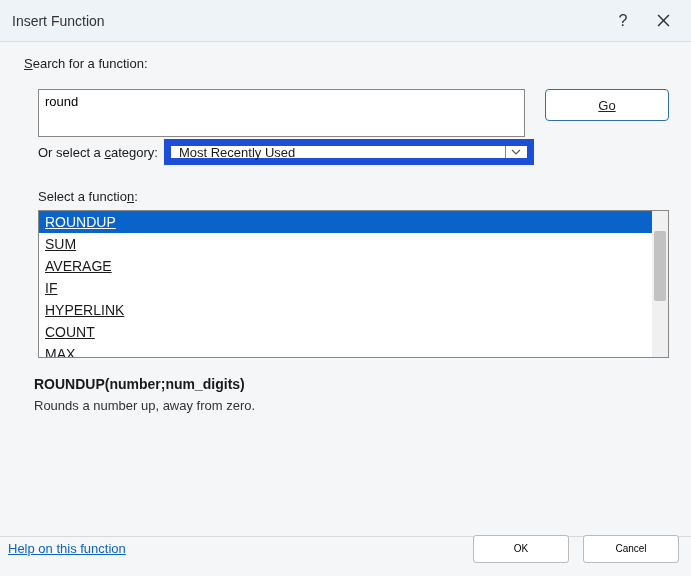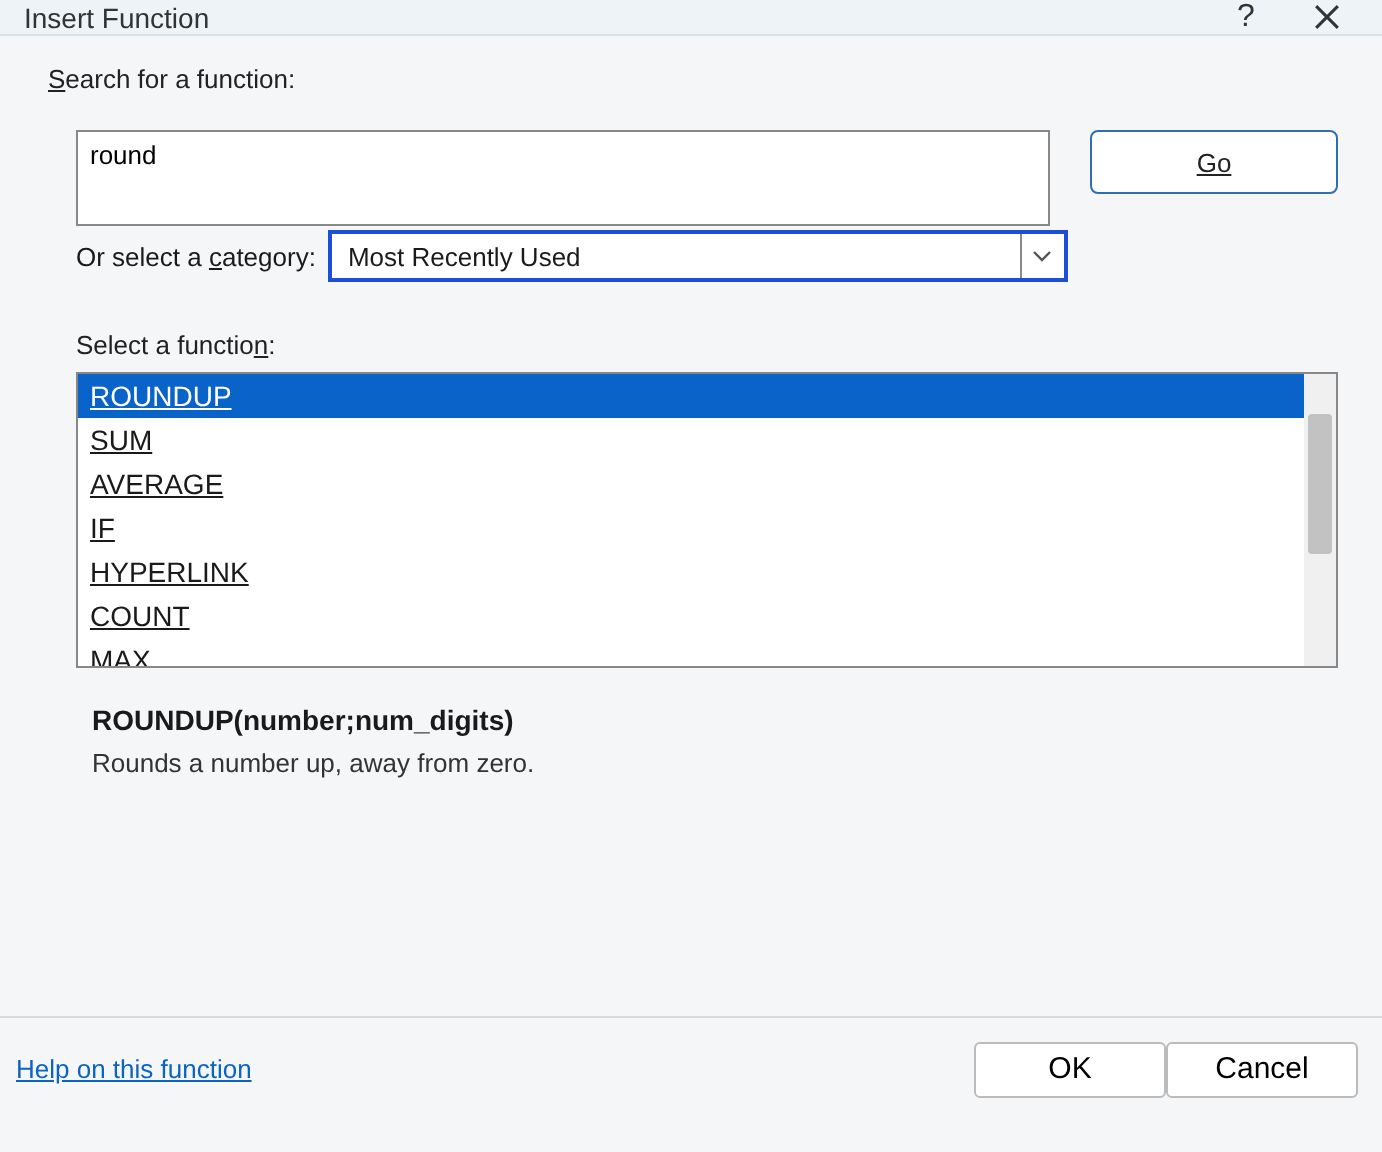--- a/index.html
+++ b/index.html
@@ -9,21 +9,21 @@
     font-size: 13px;
     background: #f4f6f8;
     width: 691px;
     height: 576px;
     overflow: hidden;
     color: #1a1a1a;
   }
   .titlebar {
     display: flex;
     align-items: center;
-    height: 18px;
+    height: 42px;
     padding: 0 8px 0 12px;
     background: #eef3f7;
     border-bottom: 1px solid #d9e0e6;
   }
   .titlebar .title {
     flex: 1;
     font-size: 14px;
     color: #333;
   }
   .titlebar .icon-btn {
@@ -77,21 +77,21 @@
     align-items: center;
     gap: 6px;
     margin-top: 2px;
     margin-left: 14px;
   }
   .row-category .cat-label {
     font-size: 13px;
   }
   .select-wrap {
     position: relative;
-    border: 2px solid #1d4ed8;
+    border: 7px solid #1d4ed8;
     background: #fff;
     height: 26px;
     width: 370px;
     display: flex;
     align-items: center;
   }
   .select-wrap .sel-text {
     flex: 1;
     padding: 0 8px;
     font-size: 13px;
@@ -141,56 +141,57 @@
   .scrollbar .thumb {
     position: absolute;
     left: 2px; right: 2px;
     top: 20px;
     height: 70px;
     background: #c2c2c2;
     border-radius: 2px;
   }
   .desc {
     margin-top: 18px;
-    margin-left: 22px;
+    margin-left: 10px;
   }
   .desc .sig {
     font-weight: 700;
     font-size: 14px;
     margin-bottom: 6px;
   }
   .desc .txt {
     font-size: 13px;
     color: #333;
   }
   .footer {
     position: absolute;
     bottom: 0;
     left: 0; right: 0;
-    height: 68px;
+    height: 40px;
     border-top: 1px solid #d4dade;
     display: flex;
     align-items: center;
     padding: 0 12px 16px 8px;
     background: #f4f6f8;
   }
   .footer .help-link {
     color: #0b63c4;
     text-decoration: underline;
     font-size: 13px;
     cursor: default;
   }
   .footer .spacer { flex: 1; }
   .footer button {
     width: 96px;
     height: 28px;
     background: #fff;
     border: 1px solid #bbb;
     border-radius: 3px;
-    font-size: 15px;
+    margin-left: 14px;
+    font-size: 10px;
     cursor: default;
   }
   .ul-first::first-letter { text-decoration: underline; }
   .section-label { margin-left: 0; margin-top: 24px; }
   .search-label { margin-top: 0; }
 </style>
 </head>
 <body>
 
 <div class="titlebar">

